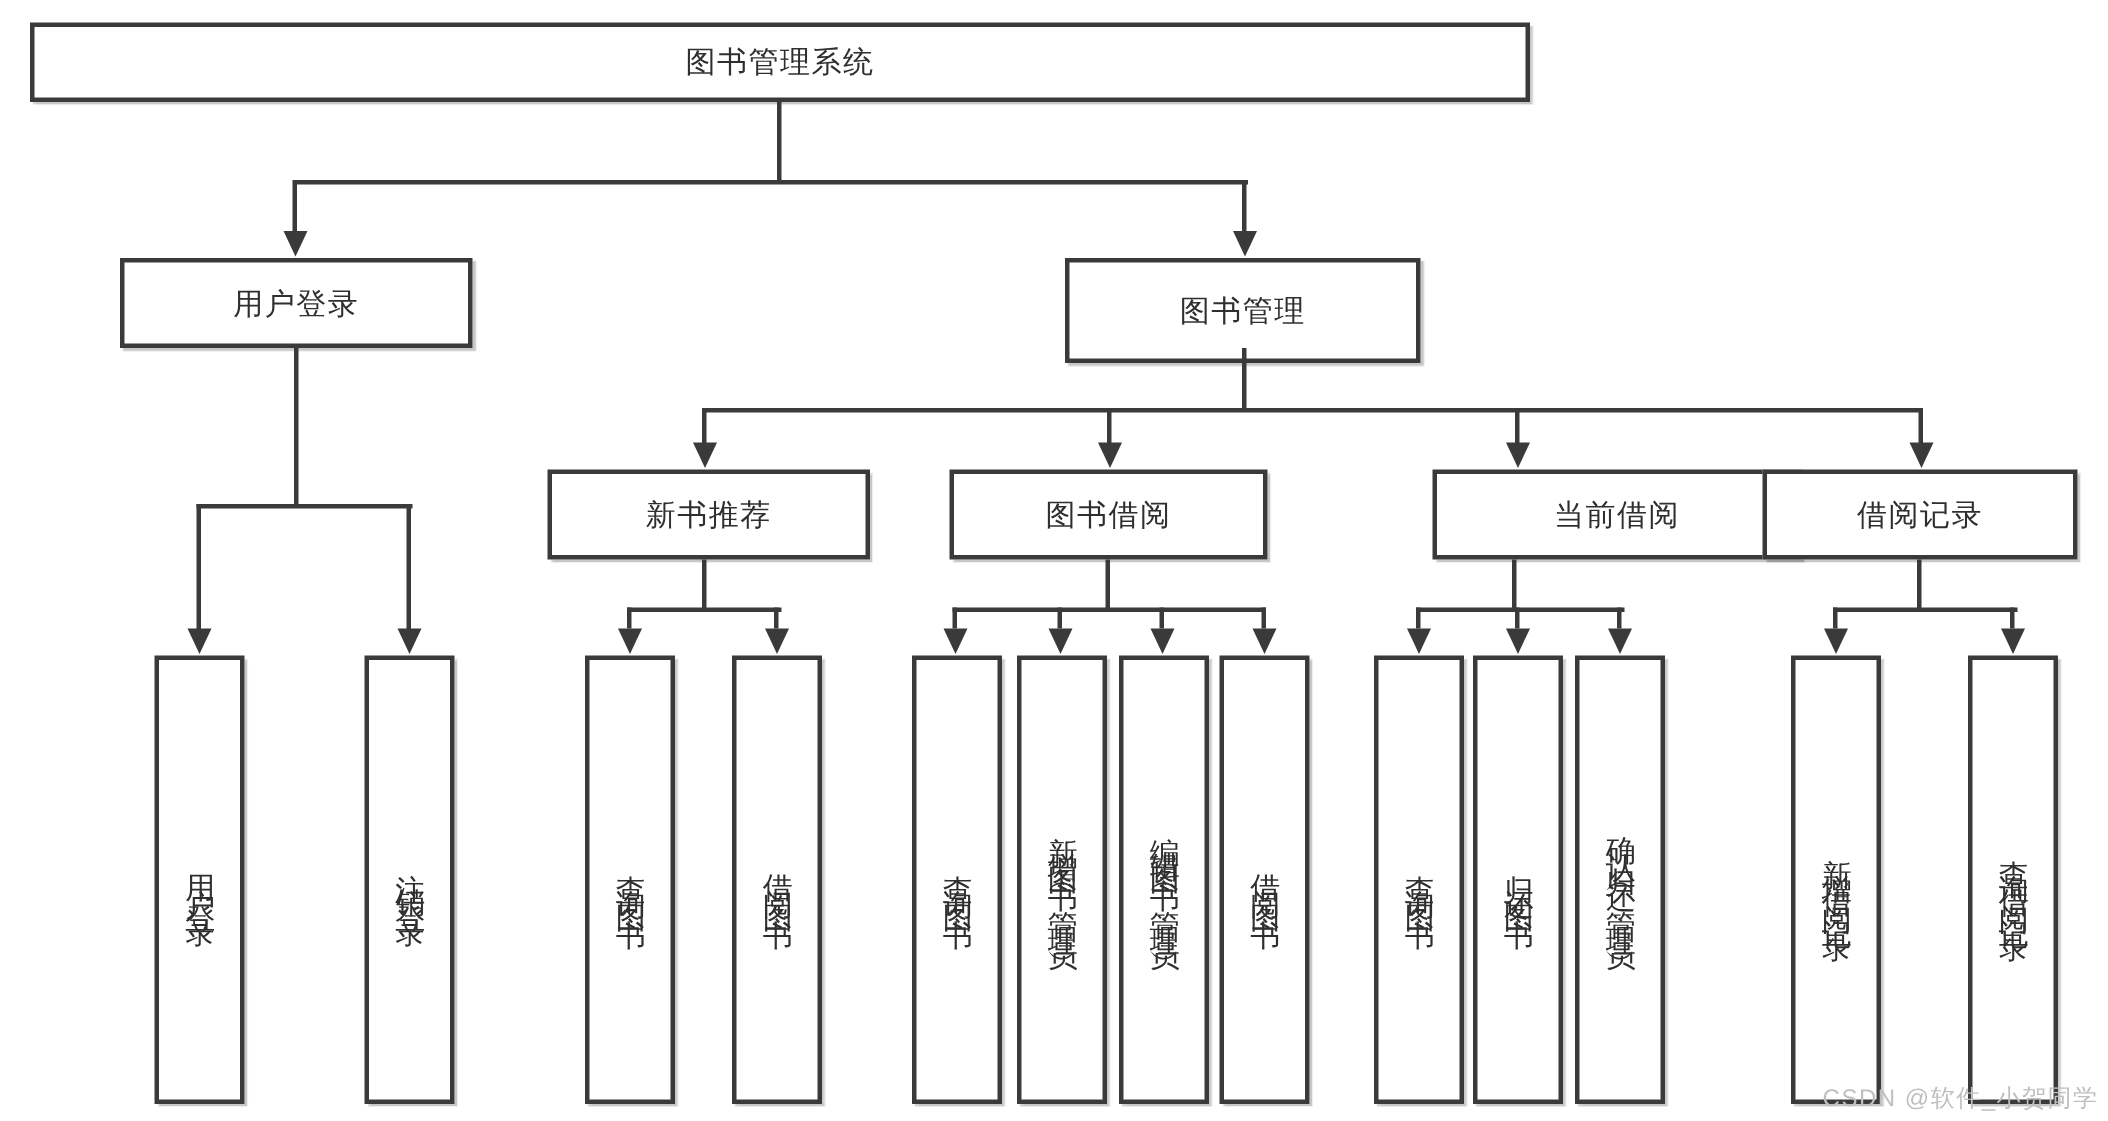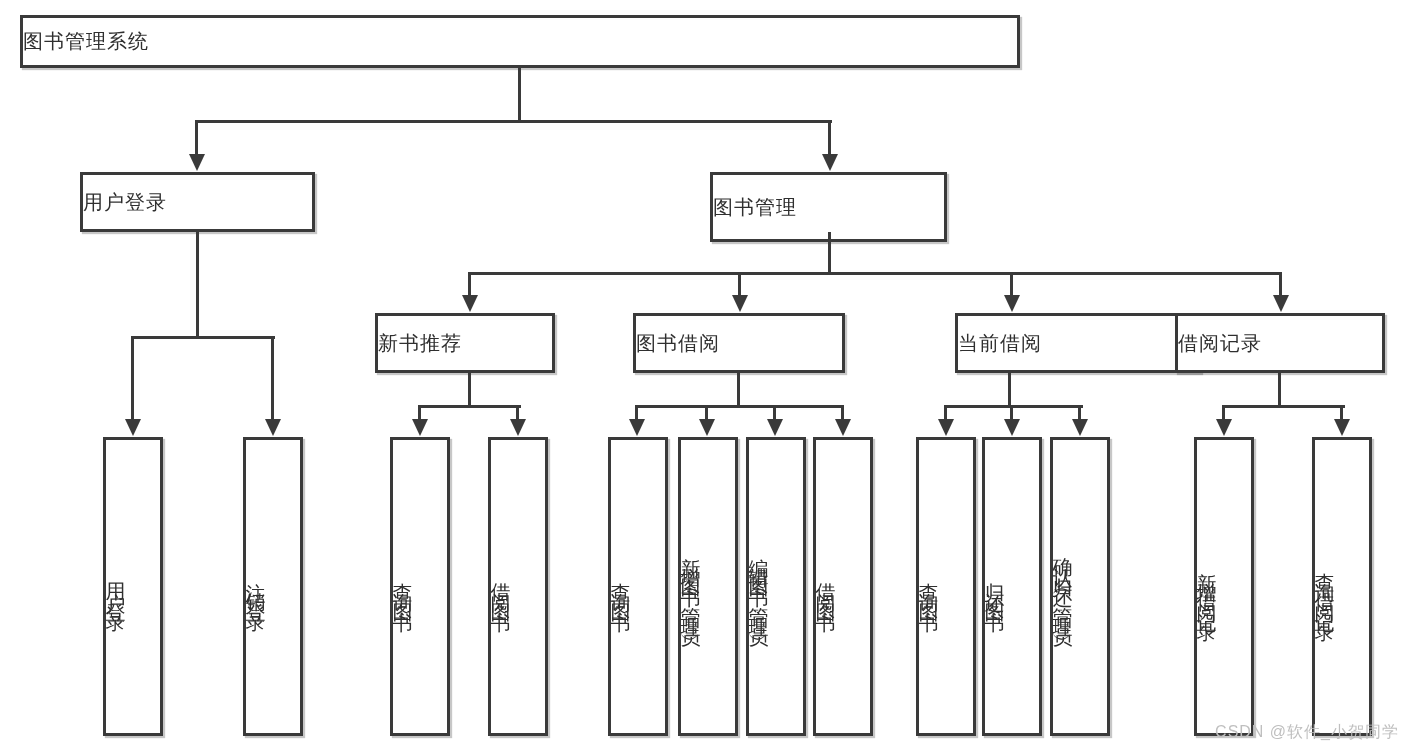--- a/index.html
+++ b/index.html
@@ -11,21 +11,21 @@
   }
   *{margin:0;padding:0;box-sizing:border-box;}
   body{background:#ffffff;font-family:"Liberation Sans","DejaVu Sans",sans-serif;}
   .canvas{
     position:relative;width:1405px;height:747px;background:#ffffff;overflow:hidden;
   }
   .box{
     position:absolute;background:var(--box-fill);
     border:3px solid var(--box-border);
     box-shadow:2px 2px 1px rgba(0,0,0,0.22);
-    display:flex;align-items:center;justify-content:flex-start;
+    display:flex;align-items:center;justify-content:center;
     color:var(--text);
   }
   .box.h span{font-size:20px;letter-spacing:1px;white-space:nowrap;}
   .box.v span{
     writing-mode:vertical-rl;
     font-size:20px;letter-spacing:10px;line-height:1;
     white-space:nowrap;
   }
   .vl{position:absolute;width:3px;background:var(--line);}
   .hl{position:absolute;height:3px;background:var(--line);}
@@ -73,21 +73,21 @@
   <div class="hl" style="left:468px;top:272px;width:814px"></div>
   <div class="vl" style="left:468px;top:272px;height:24px"></div>
   <div class="arr" style="left:462px;top:295px"></div>
   <div class="vl" style="left:738px;top:272px;height:24px"></div>
   <div class="arr" style="left:732px;top:295px"></div>
   <div class="vl" style="left:1010px;top:272px;height:24px"></div>
   <div class="arr" style="left:1004px;top:295px"></div>
   <div class="vl" style="left:1279px;top:272px;height:24px"></div>
   <div class="arr" style="left:1273px;top:295px"></div>
 
-  <div class="box h" style="left:375px;top:313px;width:180px;height:60px">
+  <div class="box h" style="left:365px;top:313px;width:215px;height:60px">
     <span>新书推荐</span>
   </div>
   <div class="box h" style="left:633px;top:313px;width:212px;height:60px">
     <span>图书借阅</span>
   </div>
   <div class="box h" style="left:955px;top:313px;width:246px;height:60px">
     <span>当前借阅</span>
   </div>
   <div class="box h" style="left:1175px;top:313px;width:210px;height:60px">
     <span>借阅记录</span>

